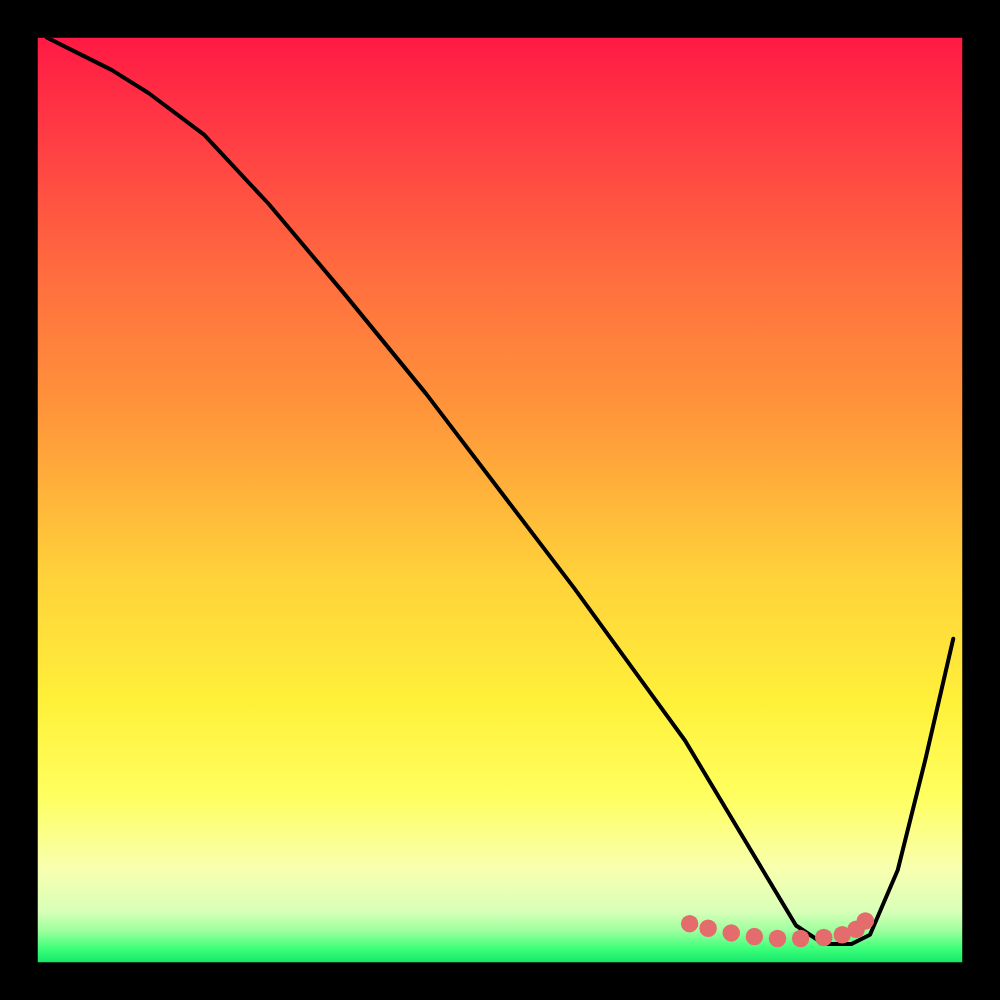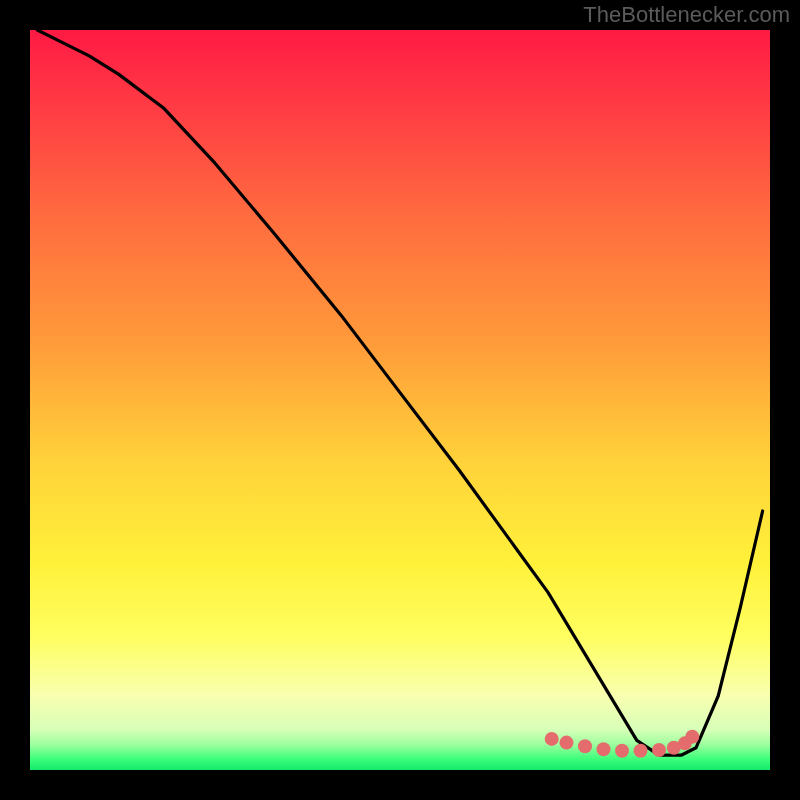--- a/index.html
+++ b/index.html
@@ -35,21 +35,20 @@
     height: 740px;
   }
   svg {
     display: block;
   }
 </style>
 </head>
 <body>
 
 <div class="frame">
-  <div class="watermark">TheBottlenecker.com</div>
   <div class="plot-area">
     <svg id="plot-svg" width="740" height="740" viewBox="0 0 740 740">
       <defs>
         <linearGradient id="bg-grad" x1="0" y1="0" x2="0" y2="1">
             <stop offset="0.00%" stop-color="#ff1a44"></stop>
             <stop offset="10.00%" stop-color="#ff3a44"></stop>
             <stop offset="25.00%" stop-color="#ff6b3f"></stop>
             <stop offset="42.00%" stop-color="#ff9a3a"></stop>
             <stop offset="58.00%" stop-color="#ffd13a"></stop>
             <stop offset="72.00%" stop-color="#fff13a"></stop>

